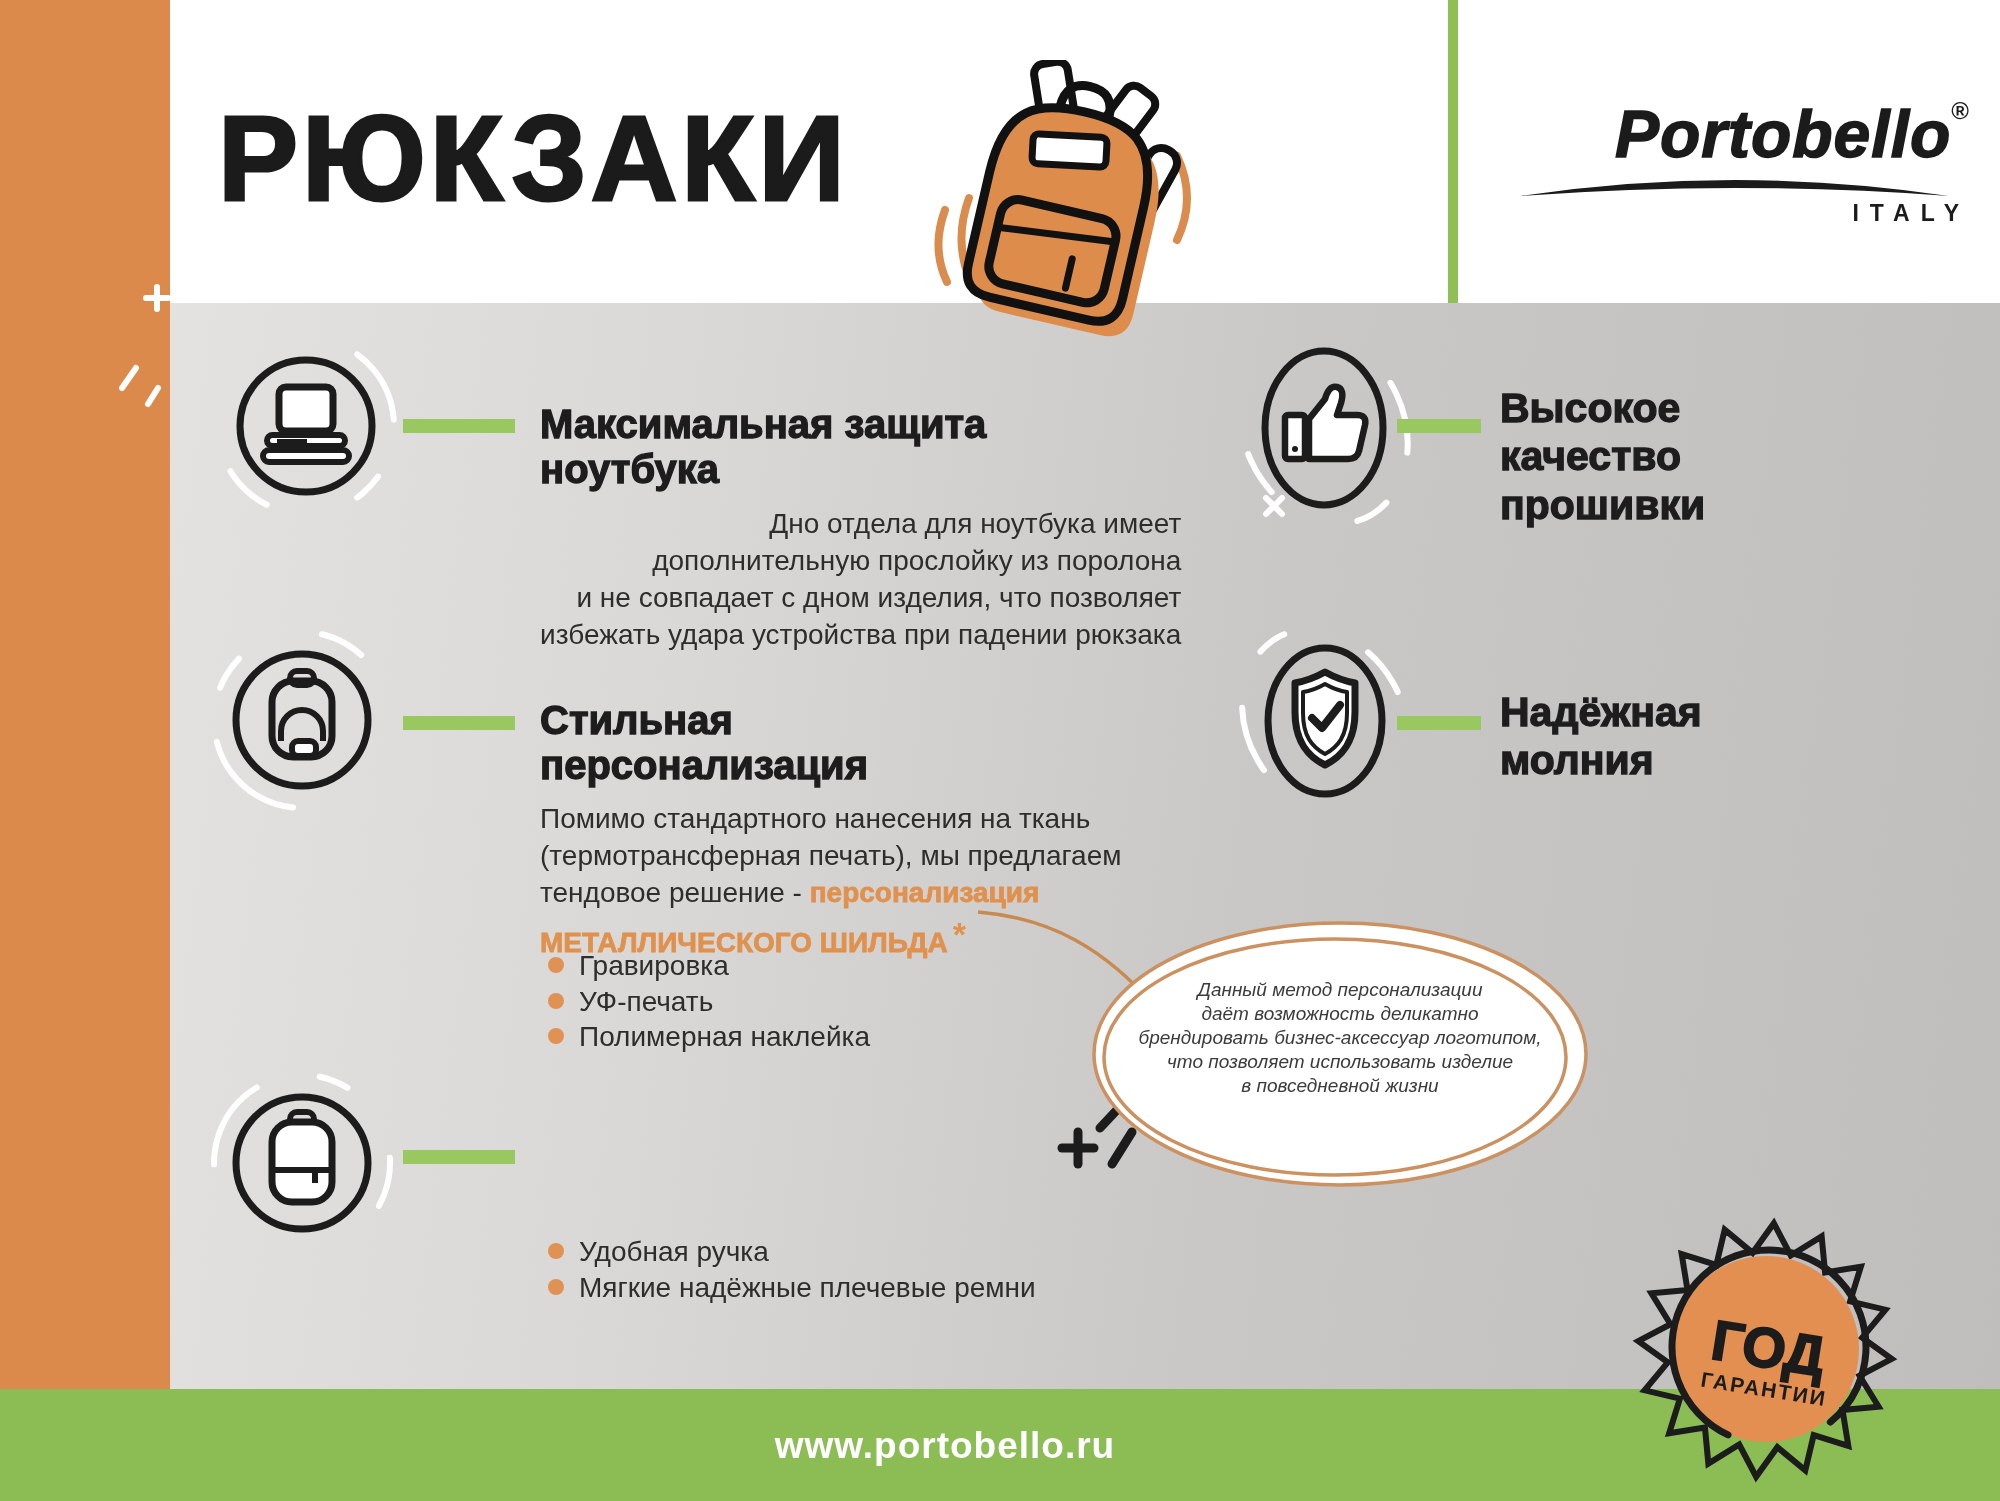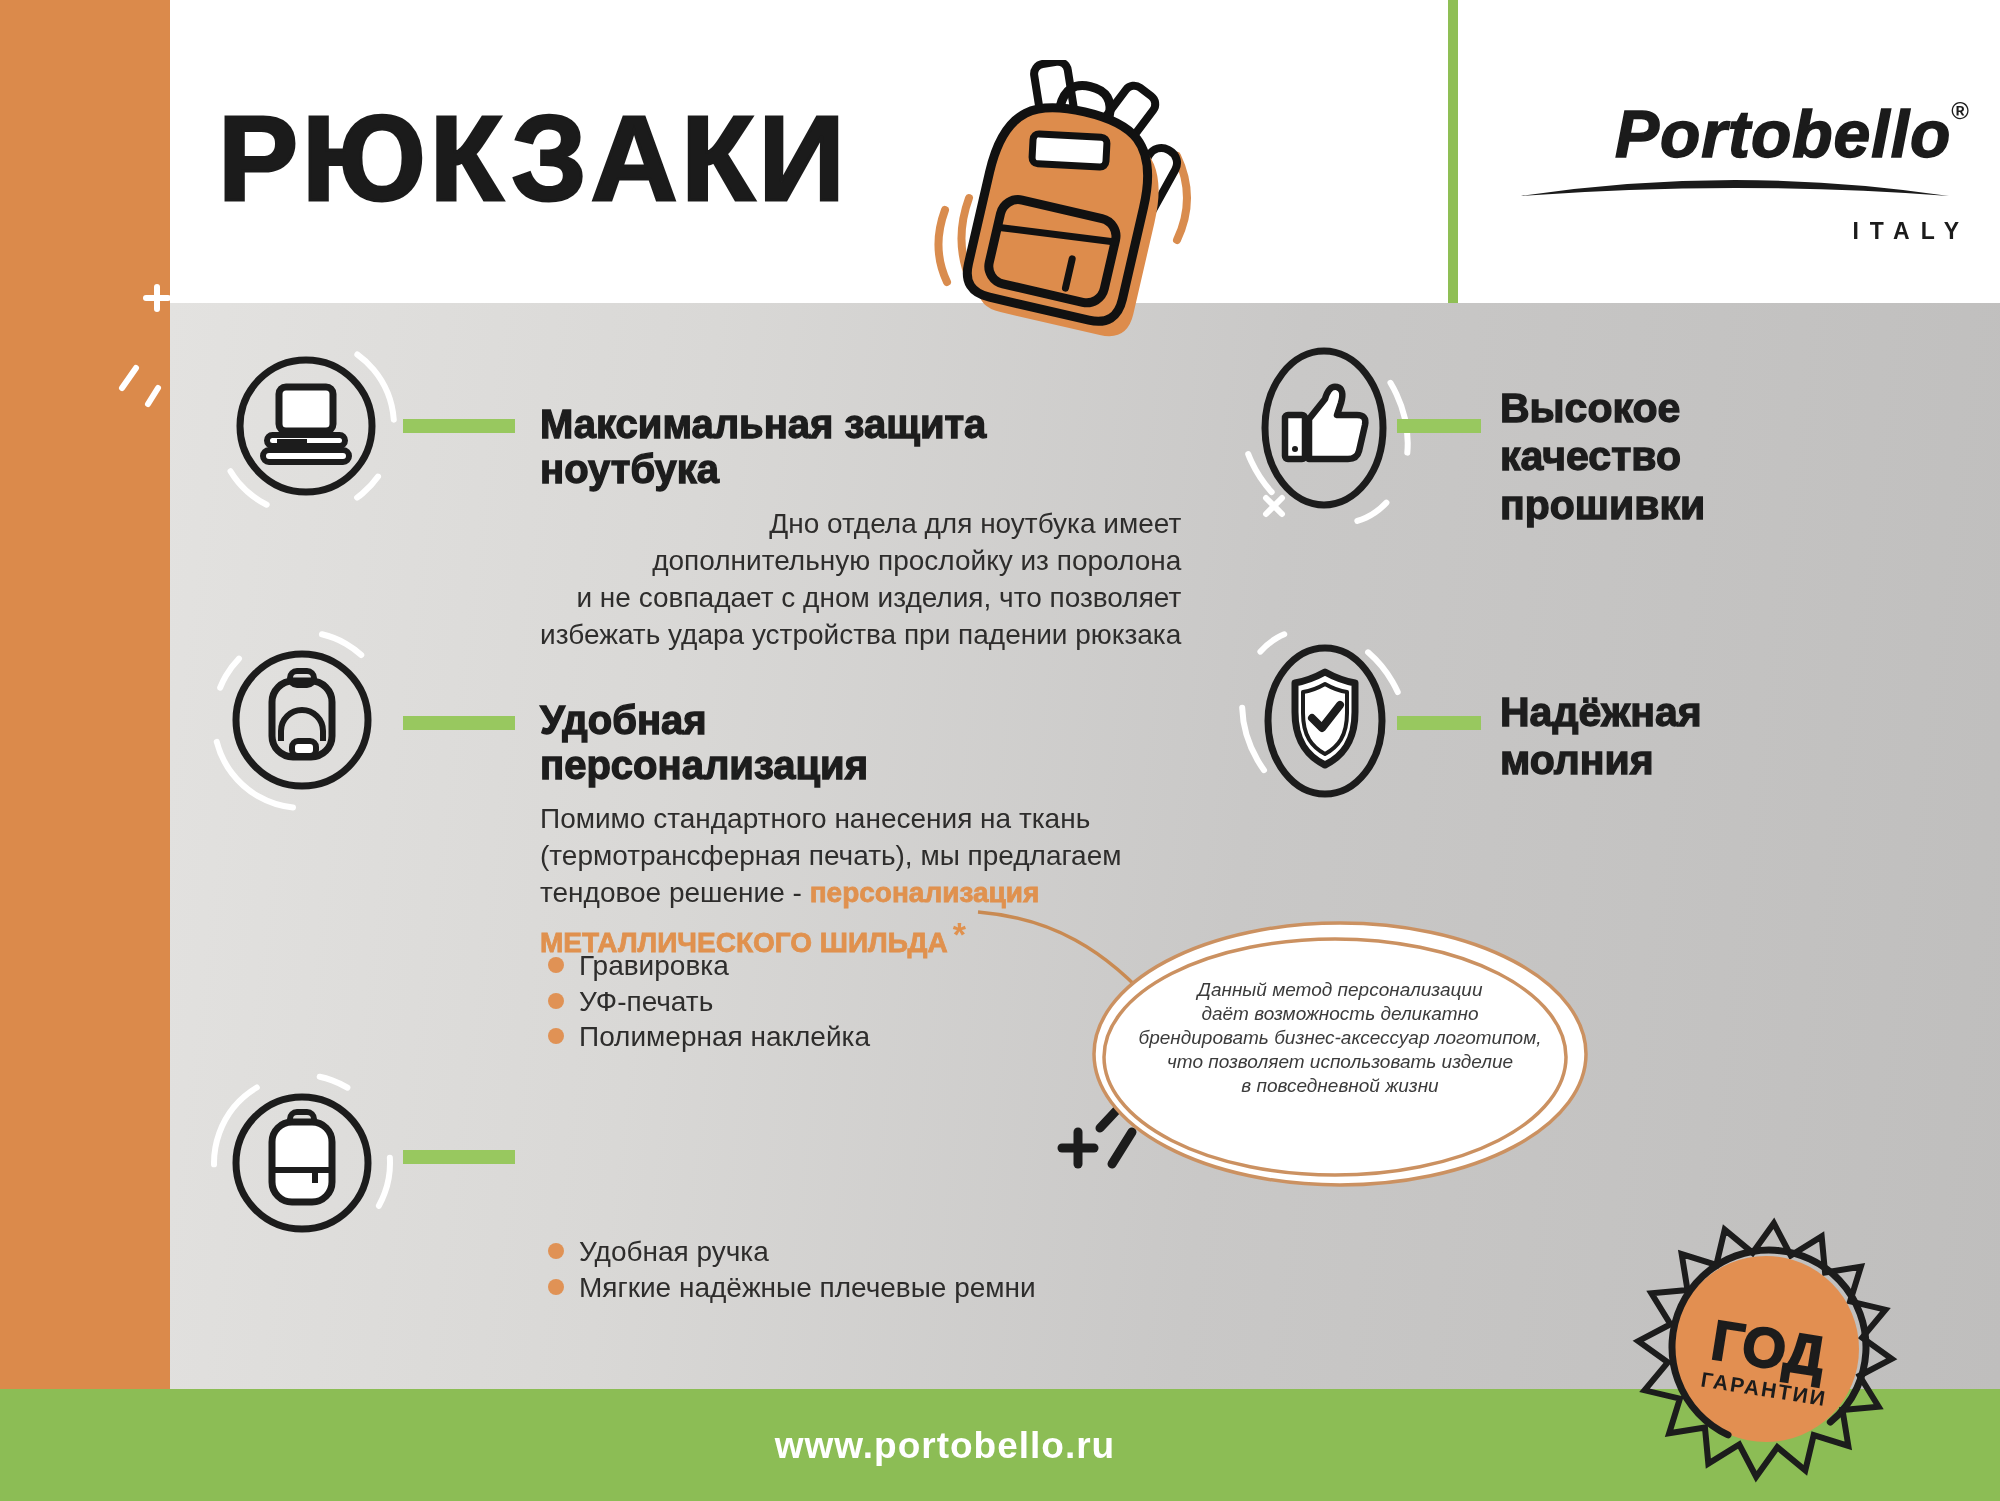--- a/index.html
+++ b/index.html
@@ -17,21 +17,21 @@
     font-size:37px;font-weight:bold;color:#ffffff;letter-spacing:1px;}
   
   .page-title{position:absolute;left:218px;top:98px;font-size:120px;line-height:1;
     font-weight:900;letter-spacing:4px;color:#1b1b1b;-webkit-text-stroke:3px #1b1b1b;}
   .hero{position:absolute;left:915px;top:60px;width:300px;height:280px;}
   .logo{position:absolute;left:1500px;top:96px;width:470px;text-align:right;}
   .logo-name{font-size:66px;font-weight:bold;font-style:italic;color:#1b1b1b;
     -webkit-text-stroke:1.5px #1b1b1b;letter-spacing:1px;}
   .logo-reg{font-size:24px;font-weight:bold;font-style:normal;vertical-align:38px;-webkit-text-stroke:0;}
   .logo-swoosh{display:block;margin:2px auto 0;}
-  .logo-country{font-size:23px;font-weight:bold;letter-spacing:11px;color:#1b1b1b;margin-top:18px;}
+  .logo-country{font-size:23px;font-weight:bold;letter-spacing:11px;color:#1b1b1b;margin-top:0px;}
   
   .icon-block{position:absolute;width:210px;height:210px;}
   .connector{position:absolute;height:14px;background:#98c85f;}
   .feat-title{position:absolute;font-size:40px;line-height:1.12;font-weight:bold;
     -webkit-text-stroke:1.3px #1d1d1d;white-space:pre-line;color:#1d1d1d;}
   .feat-title-r{position:absolute;font-size:41px;line-height:1.18;font-weight:bold;
     -webkit-text-stroke:1.3px #1d1d1d;white-space:pre-line;color:#1d1d1d;}
   .feat-body{position:absolute;font-size:28px;line-height:1.32;color:#2e2d2c;white-space:pre-line;}
   .hl-orange{color:#e0914e;font-weight:bold;-webkit-text-stroke:0.8px #e0914e;}
   .asterisk{color:#e0914e;font-weight:bold;font-size:34px;vertical-align:6px;margin-left:5px;}
@@ -109,21 +109,21 @@
 
   <svg class="icon-block z2" style="left:197px;top:615px;" viewBox="0 0 210 210">
     <circle cx="105" cy="105" r="88" fill="none" stroke="#fff" stroke-width="6" stroke-dasharray="70 55 35 90 45 220" transform="rotate(120 105 105)" stroke-linecap="round"></circle>
     <circle cx="105" cy="105" r="66" fill="none" stroke="#1c1c1c" stroke-width="7"></circle>
     <rect x="93" y="56" width="24" height="14" rx="7" fill="none" stroke="#1c1c1c" stroke-width="6"></rect>
     <rect x="75" y="66" width="60" height="76" rx="21" fill="none" stroke="#1c1c1c" stroke-width="7"></rect>
     <path d="M84,126 L84,116 A21 21 0 0 1 126,116 L126,126" fill="none" stroke="#1c1c1c" stroke-width="6"></path>
     <rect x="95" y="126" width="24" height="15" rx="6" fill="#fff" stroke="#1c1c1c" stroke-width="6"></rect>
   </svg>
   <div class="connector z2" style="left:403px;top:716px;width:112px;"></div>
-  <div class="feat-title z2" style="left:540px;top:698px;">Удобная
+  <div class="feat-title z2" style="left:540px;top:698px;">Стильная
 персонализация</div>
   <div class="feat-body z2" style="left:540px;top:801px;"><span>Помимо стандартного нанесения на ткань
 (термотрансферная печать), мы предлагаем
 тендовое решение - </span><span class="hl-orange">персонализация
 МЕТАЛЛИЧЕСКОГО ШИЛЬДА</span><span class="asterisk">*</span></div>
   <ul class="bullets z2" style="left:540px;top:944px;">
     <li>Гравировка</li>
     <li>УФ-печать</li>
     <li>Полимерная наклейка</li>
   </ul>

